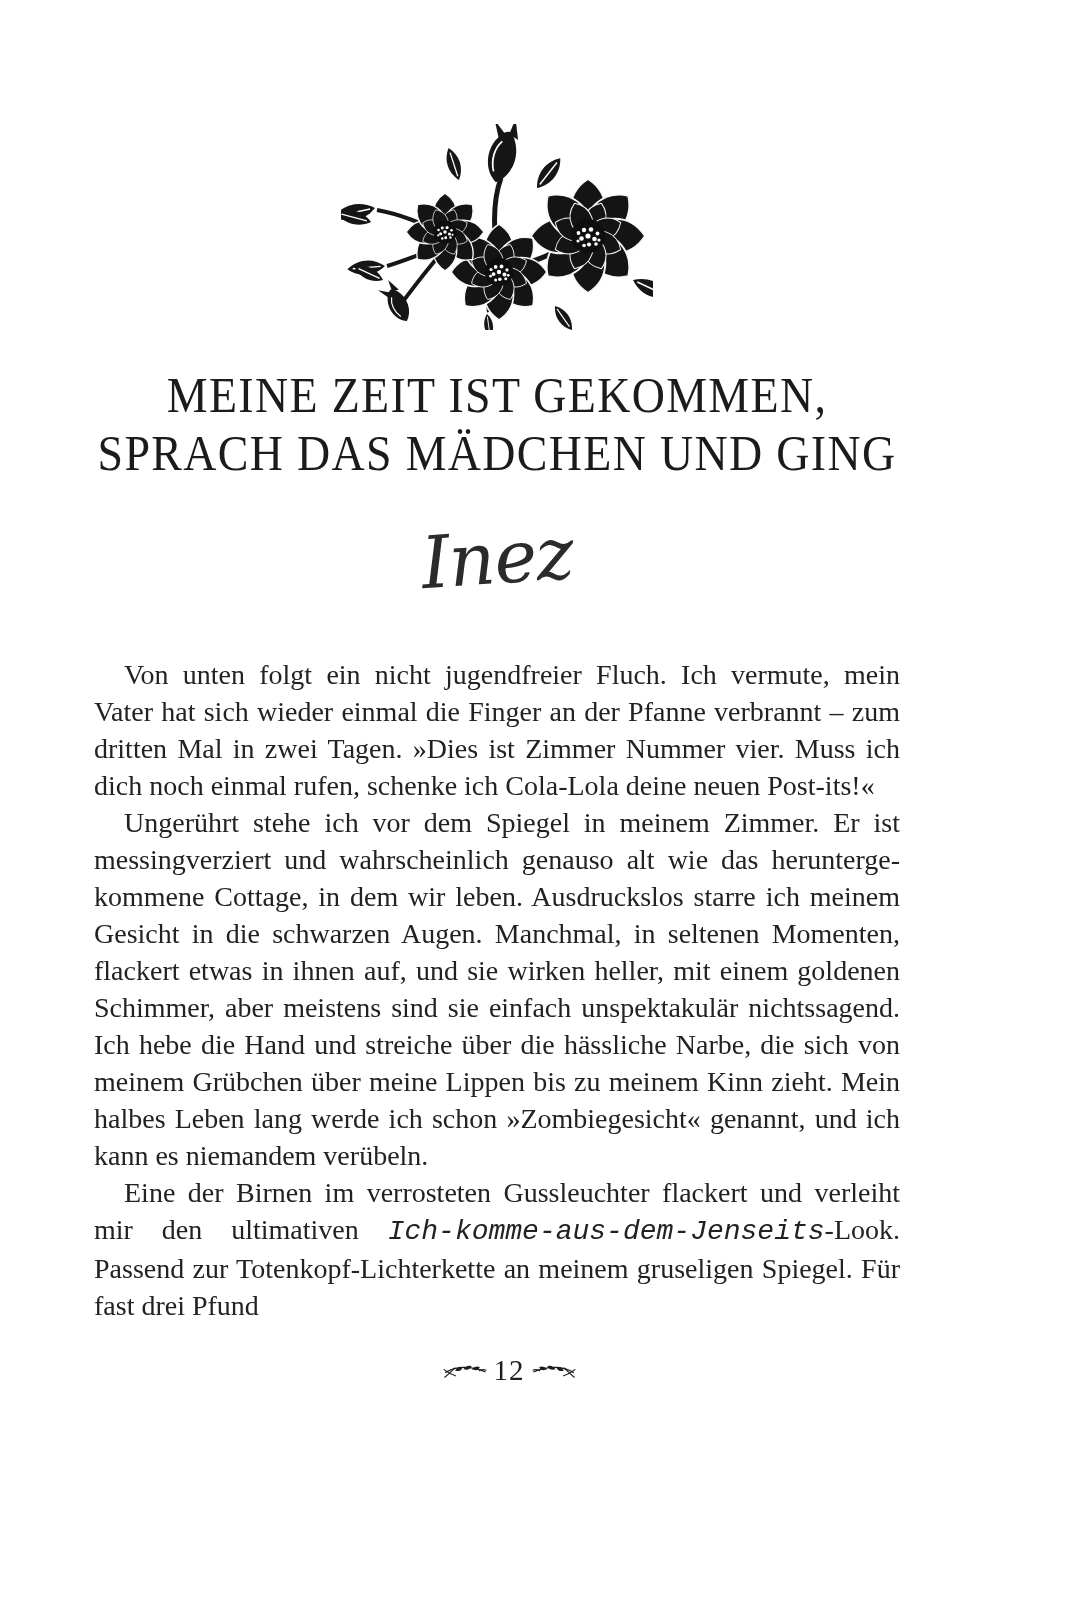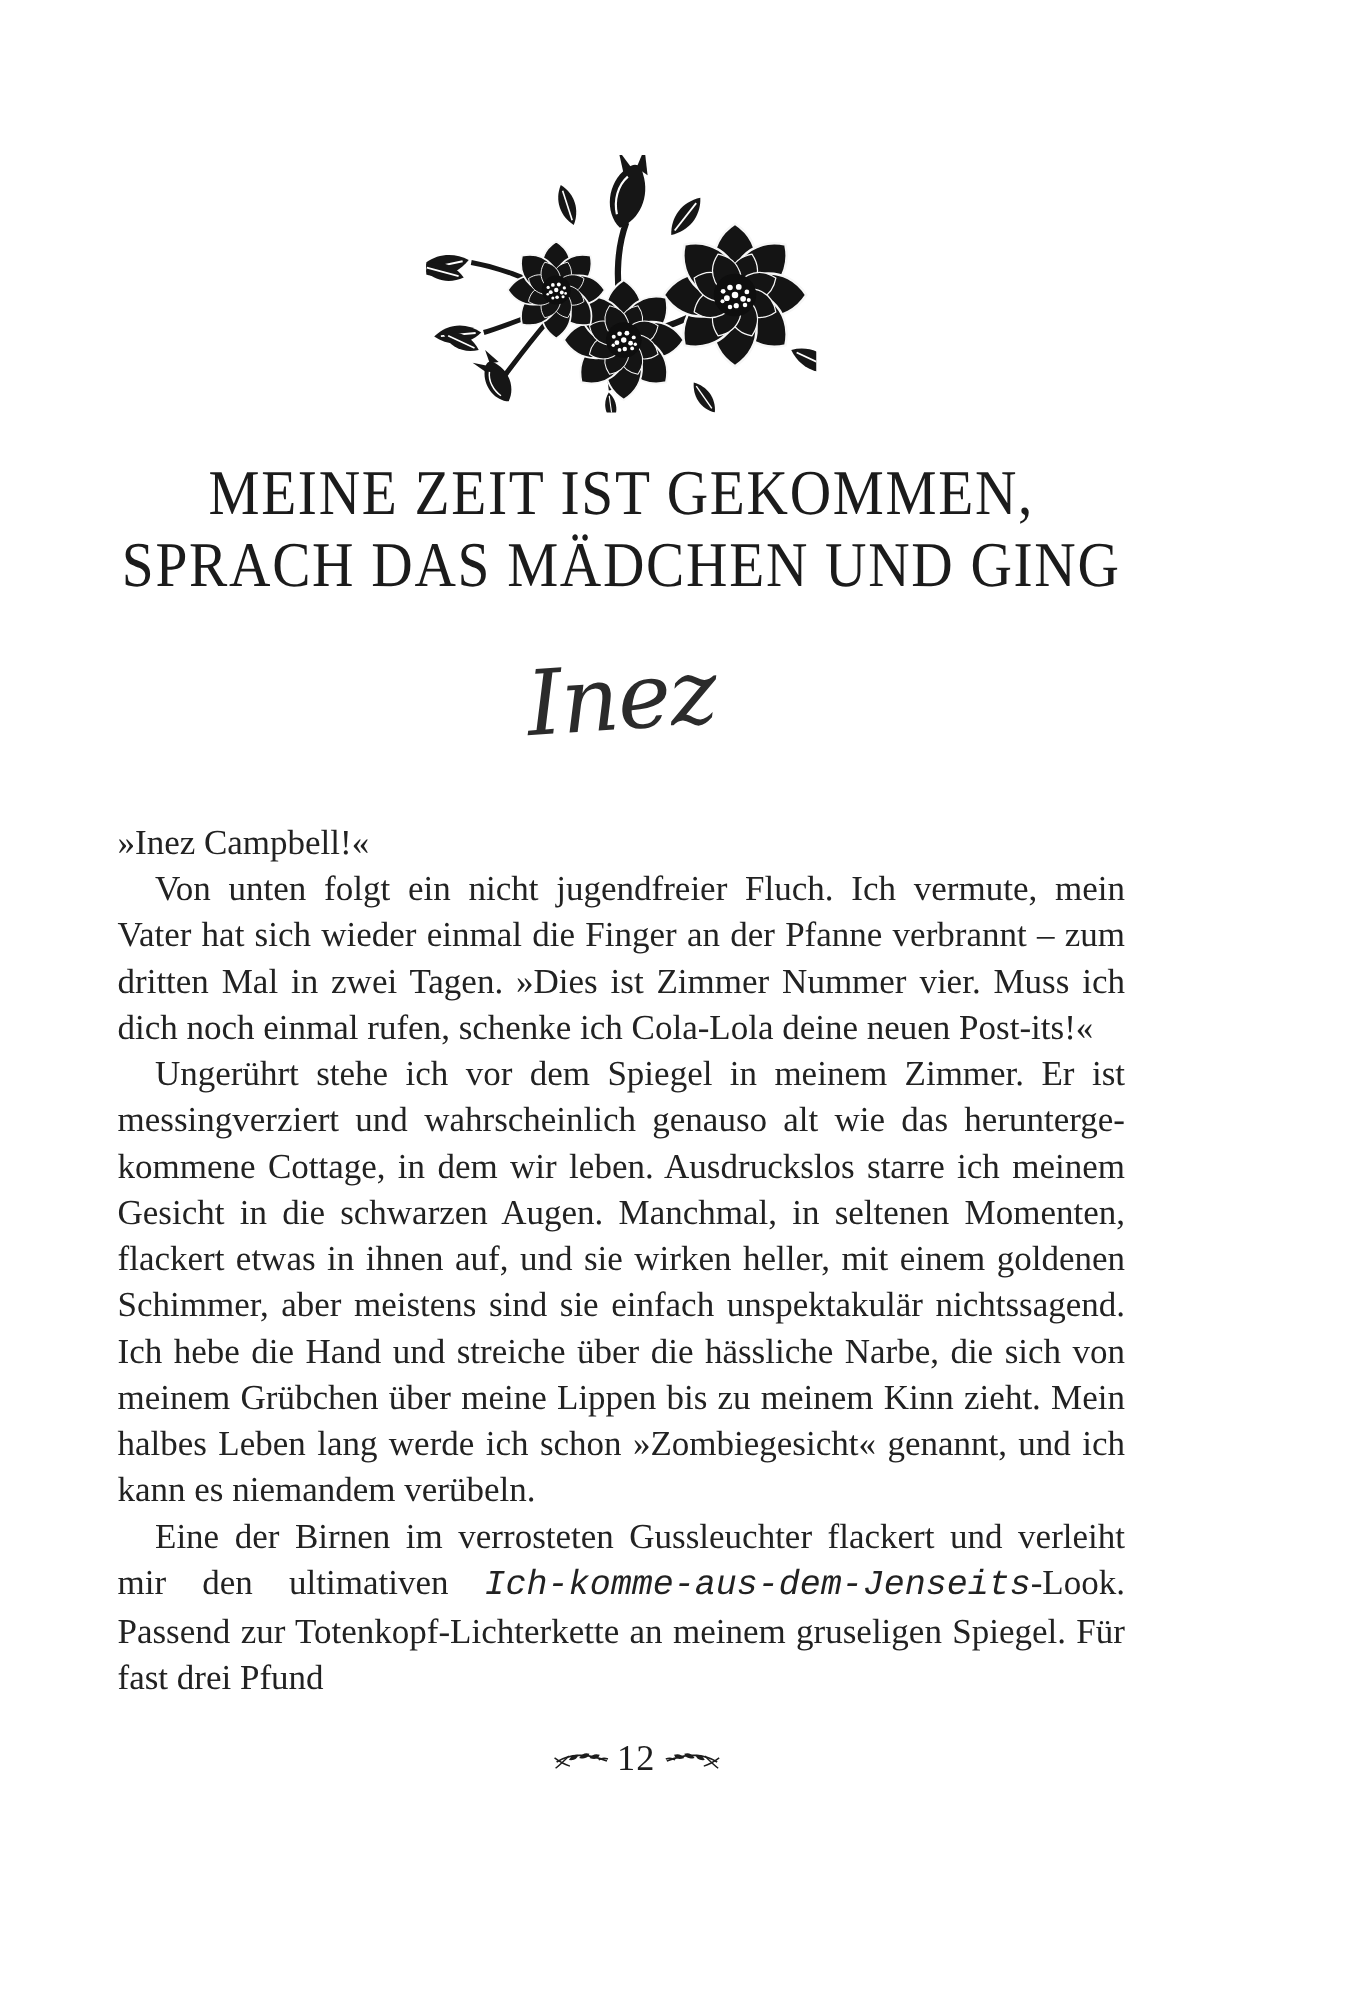--- a/index.html
+++ b/index.html
@@ -169,21 +169,20 @@
   </div>
 
   <h1 class="chapter-title">
     <div>MEINE ZEIT IST GEKOMMEN,</div>
     <div>SPRACH DAS MÄDCHEN UND GING</div>
   </h1>
 
   <div class="pov-name">Inez</div>
 
   <div class="bodytext">
-      <p class=""><span>»Inez Campbell!«</span></p>
       <p class="indent"><span>Von unten folgt ein nicht jugendfreier Fluch. Ich vermute, mein Vater hat sich wieder einmal die Finger an der Pfanne verbrannt – zum dritten Mal in zwei Tagen. »Dies ist Zimmer Nummer vier. Muss ich dich noch einmal rufen, schenke ich Cola-Lola deine neuen Post-its!«</span></p>
       <p class="indent"><span>Ungerührt stehe ich vor dem Spiegel in meinem Zimmer. Er ist messingverziert und wahrscheinlich genauso alt wie das herunterge­kommene Cottage, in dem wir leben. Ausdruckslos starre ich meinem Gesicht in die schwarzen Augen. Manchmal, in seltenen Momenten, flackert etwas in ihnen auf, und sie wirken heller, mit einem goldenen Schimmer, aber meistens sind sie einfach unspektakulär nichtssagend. Ich hebe die Hand und streiche über die hässliche Narbe, die sich von meinem Grübchen über meine Lippen bis zu meinem Kinn zieht. Mein halbes Leben lang werde ich schon »Zombiegesicht« genannt, und ich kann es niemandem verübeln.</span></p>
       <p class="indent"><span>Eine der Birnen im verrosteten Gussleuchter flackert und verleiht mir den ultimativen </span><em>Ich-komme-aus-dem-Jenseits</em><span>-Look. Passend zur To­tenkopf-Lichterkette an meinem gruseligen Spiegel. Für fast drei Pfund</span></p>
     </div>
 
   <div class="footer">
     <span class="sprig left">
       <svg width="46" height="18" viewBox="0 0 56 20" aria-hidden="true">
         <path d="M4,12 C16,4 34,3 53,11" fill="none" stroke="#1d1d1d" stroke-width="1.6"></path>
         <path d="M2,8 C6,11 10,14 17,16" fill="none" stroke="#1d1d1d" stroke-width="1.4"></path>

